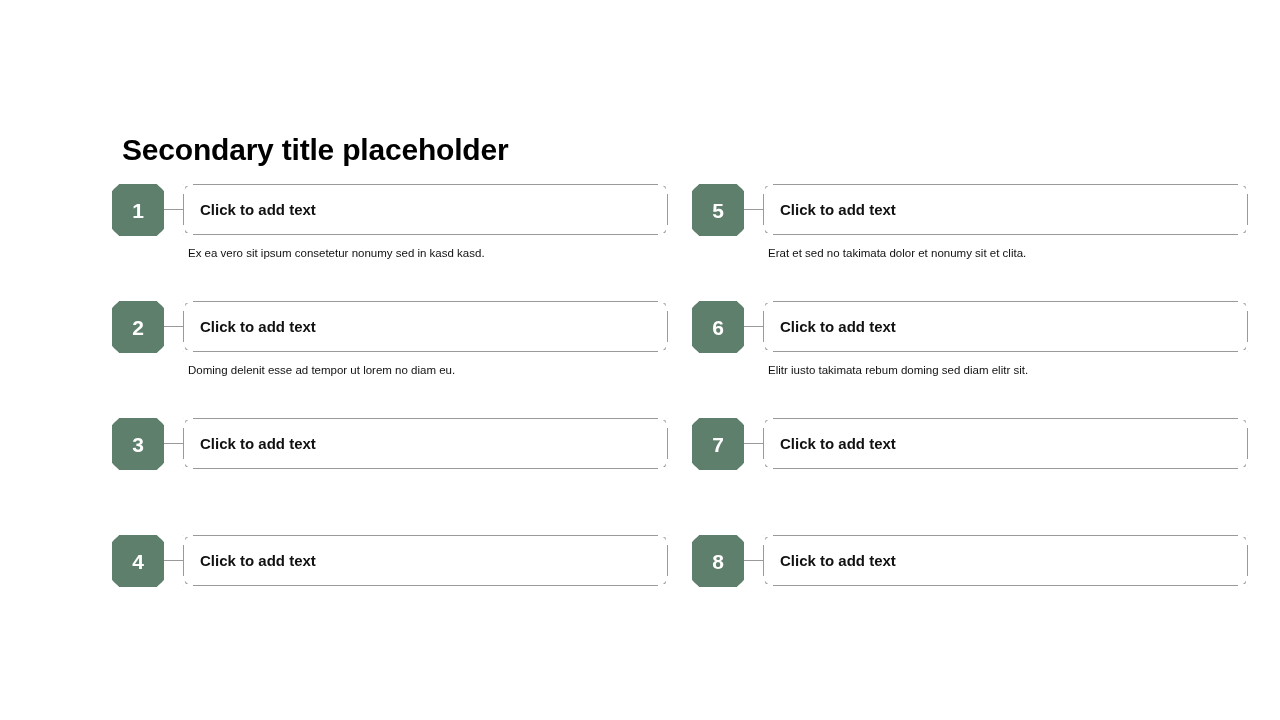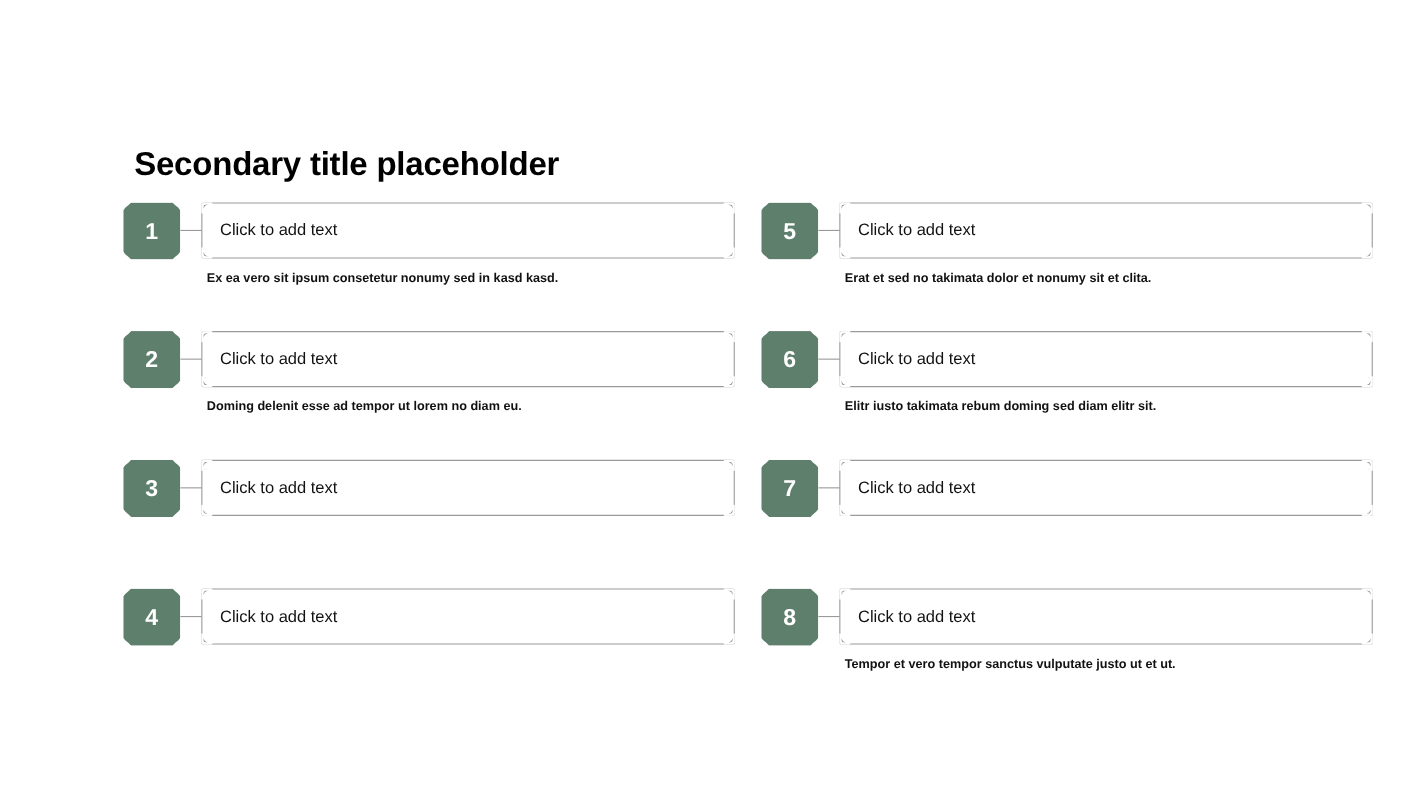--- a/index.html
+++ b/index.html
@@ -110,33 +110,33 @@
   .box .mask-rb { position: absolute; right: -1px; bottom: 0px; width: 2px; height: 9px; background:#ffffff; }
 
   .box-heading {
     position: absolute;
     left: 16px;
     top: 0;
     height: 49px;
     display: flex;
     align-items: center;
     font-size: 15px;
+    font-weight: bold;
+    color: #111111;
+    white-space: nowrap;
+  }
+
+  .desc {
+    position: absolute;
+    left: 76px;
+    top: 61px;
+    font-size: 11.5px;
     font-weight: normal;
     color: #111111;
     white-space: nowrap;
-  }
-
-  .desc {
-    position: absolute;
-    left: 76px;
-    top: 61px;
-    font-size: 11.5px;
-    font-weight: bold;
-    color: #111111;
-    white-space: nowrap;
     line-height: 16px;
   }
 </style>
 </head>
 <body>
 
 <div id="slide">
 
   <div id="page-title">Secondary title placeholder</div>
 
@@ -295,16 +295,15 @@
       <span class="mask-tl"></span>
       <span class="mask-lt"></span>
       <span class="mask-bl"></span>
       <span class="mask-lb"></span>
       <span class="mask-tr"></span>
       <span class="mask-rt"></span>
       <span class="mask-br"></span>
       <span class="mask-rb"></span>
       <div class="box-heading">Click to add text</div>
     </div>
-    <div class="desc">Tempor et vero tempor sanctus vulputate justo ut et ut.</div>
   </div>
 
 </div>
 
 </body></html>

